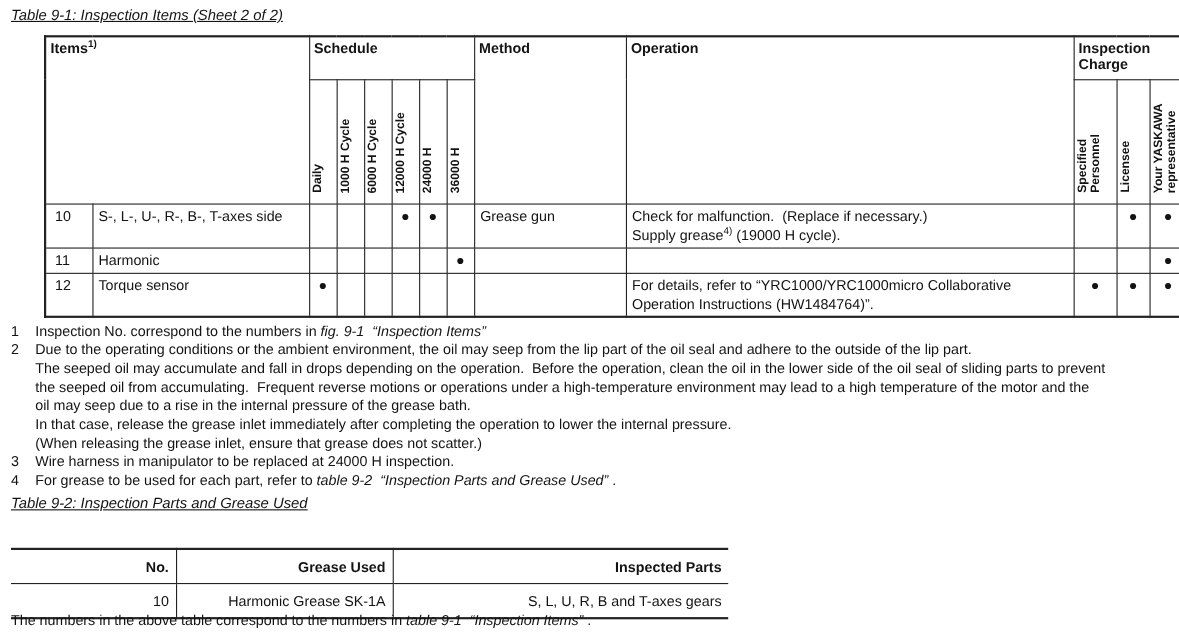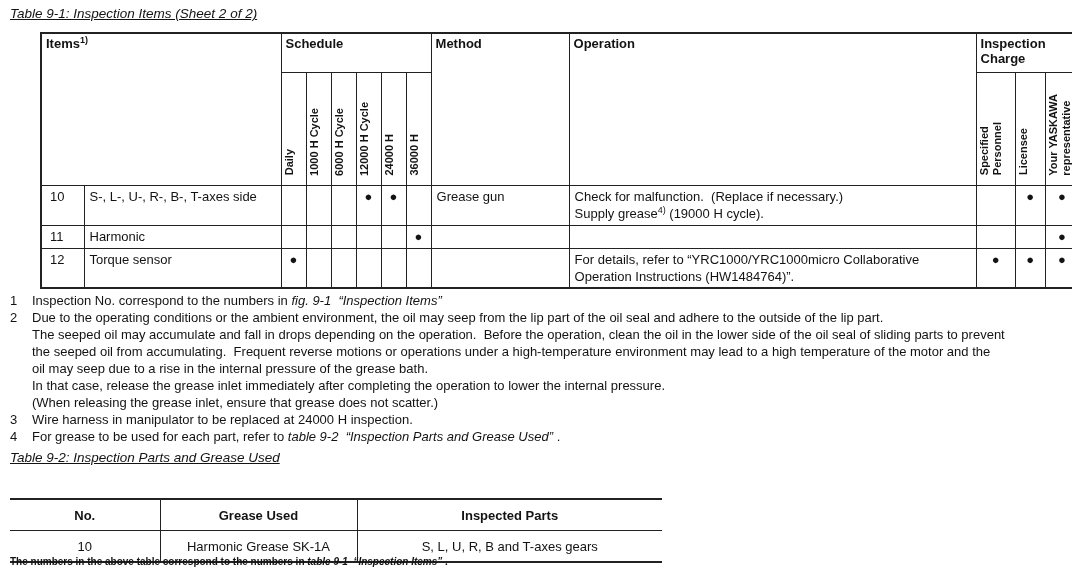--- a/index.html
+++ b/index.html
@@ -43,27 +43,27 @@
   .fn-body{flex:1;white-space:pre-wrap;}
   .fn-it{font-style:italic;text-align:center;}
 
   
   table.t2{
     position:absolute;left:10px;top:498px;width:652px;
     border-collapse:collapse;table-layout:fixed;
     border-top:2px solid #222;border-bottom:2px solid #222;
   }
   .t2 th,.t2 td{
-    font-size:13px;text-align:center;vertical-align:middle;
+    font-size:13px;text-align:right;vertical-align:middle;
     padding:3px 6px;height:24px;border-left:1px solid #222;
   }
   .t2 th:first-child,.t2 td:first-child{border-left:none;}
   .t2 thead th{border-bottom:1px solid #222;font-weight:bold;}
 
-  .closing{position:absolute;left:10px;top:556px;font-size:10px;white-space:pre-wrap;font-weight:bold;}
+  .closing{position:absolute;left:10px;top:556px;font-size:13px;white-space:pre-wrap;}
 </style>
 </head>
 <body>
 
 <div class="doc-title" id="t1-title">Table 9-1: Inspection Items (Sheet 2 of 2)</div>
 
 <table class="t1">
   <colgroup>
     <col style="width:43px">
       <col style="width:197px">

